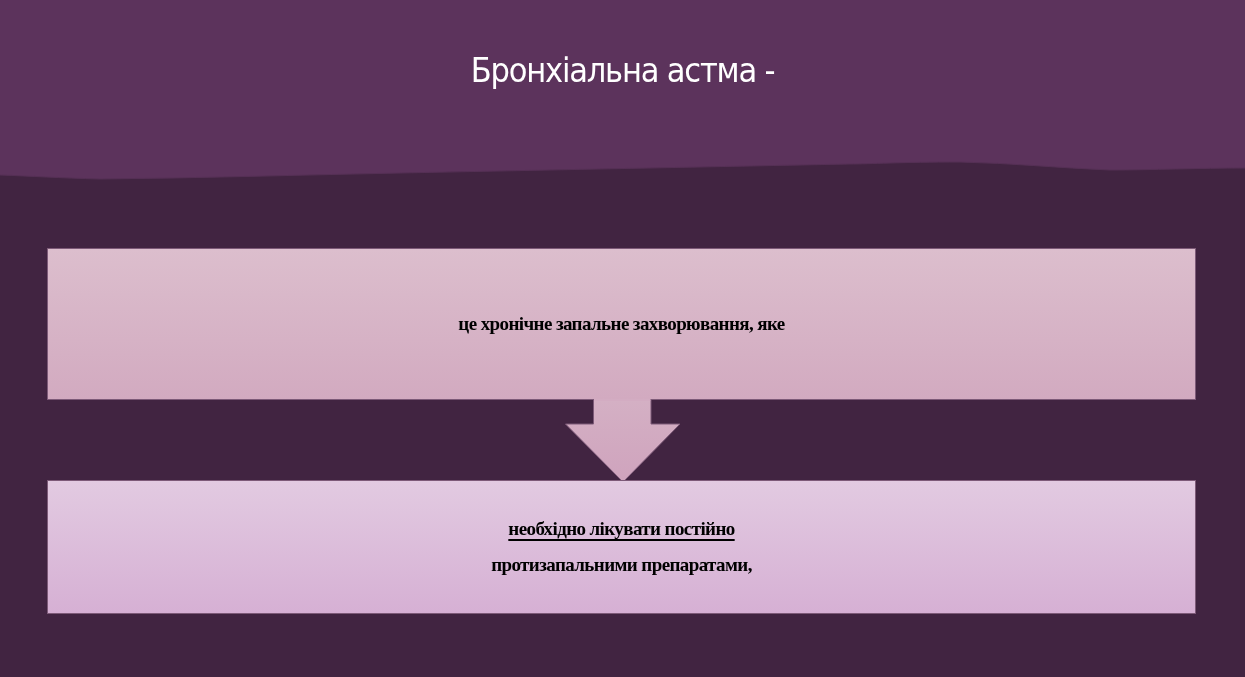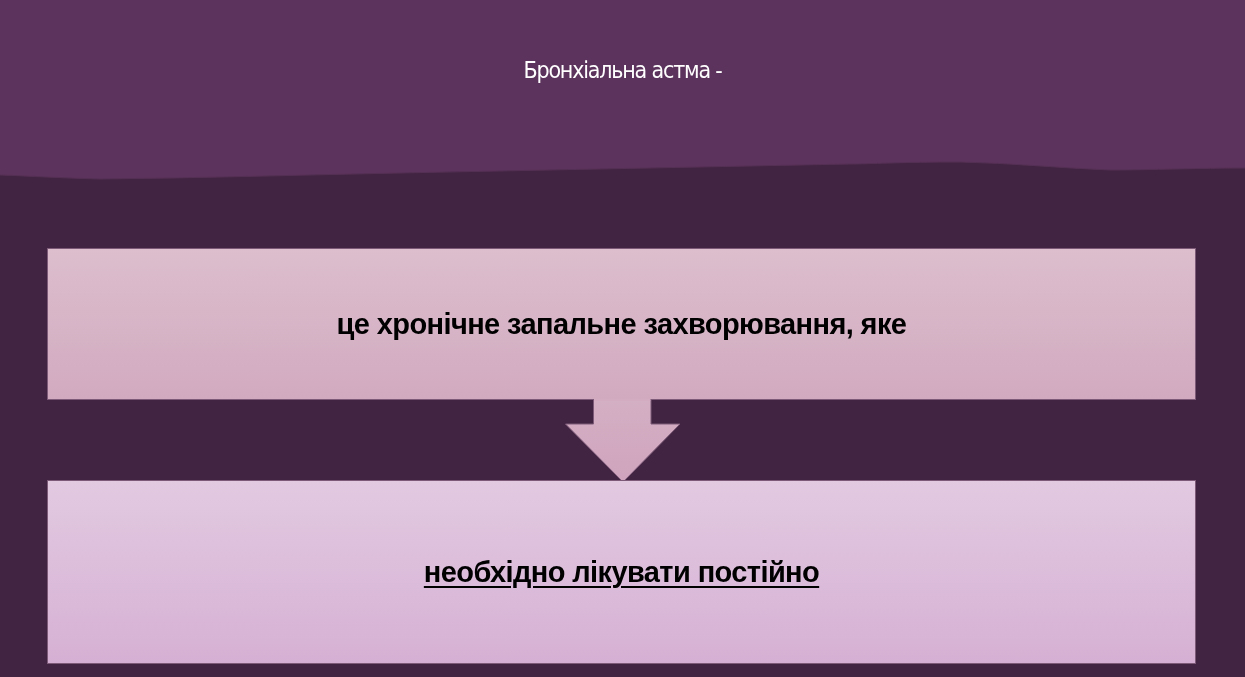--- a/index.html
+++ b/index.html
@@ -20,21 +20,21 @@
       width: 1245px;
       height: 200px;
     }
     .title {
       position: absolute;
       left: 0; top: 44px;
       width: 1245px;
       text-align: center;
       color: #ffffff;
       font-family: "DejaVu Sans", sans-serif;
-      font-size: 23px;
+      font-size: 34px;
       letter-spacing: -1.2px;
       font-stretch: condensed;
       line-height: 52px;
     }
     .box {
       position: absolute;
       left: 47px;
       width: 1149px;
       box-sizing: border-box;
       border: 1px solid #7d5a78;
@@ -46,26 +46,26 @@
       font-weight: bold;
       text-align: center;
     }
     .box1 {
       top: 248px;
       height: 152px;
       background: linear-gradient(to bottom, #dcbecd 0%, #d2aac0 100%);
     }
     .box2 {
       top: 480px;
-      height: 184px;
+      height: 134px;
       background: linear-gradient(to bottom, #e2cae1 0%, #d6b0d4 100%);
     }
     .box-line {
-      font-family: Liberation Sans, sans-serif;
-      font-size: 29px;
+      font-family: Liberation Serif, serif;
+      font-size: 19px;
       line-height: 36px;
       letter-spacing: -0.6px;
       white-space: nowrap;
     }
     .underline {
       text-decoration: underline;
       text-underline-offset: 4px;
       text-decoration-thickness: 2px;
     }
     .arrow {
@@ -96,13 +96,14 @@
       <stop offset="0%" stop-color="#d4b0c4"></stop>
       <stop offset="100%" stop-color="#cfa3bd"></stop>
     </linearGradient>
   </defs>
   <path d="M33.5,1 L91,1 L91,25 L120,25 L63,83 L5.5,25 L33.5,25 Z" fill="url(#arrowGrad)" stroke="#7d5a78" stroke-width="1"></path>
   <rect x="34" y="0" width="56.5" height="2" fill="#d3acc2"></rect>
 </svg>
 
 <div class="box box2">
   <div class="box-line underline">необхідно лікувати постійно</div>
+  <div class="box-line">протизапальними препаратами,</div>
 </div>
 
 </body></html>

